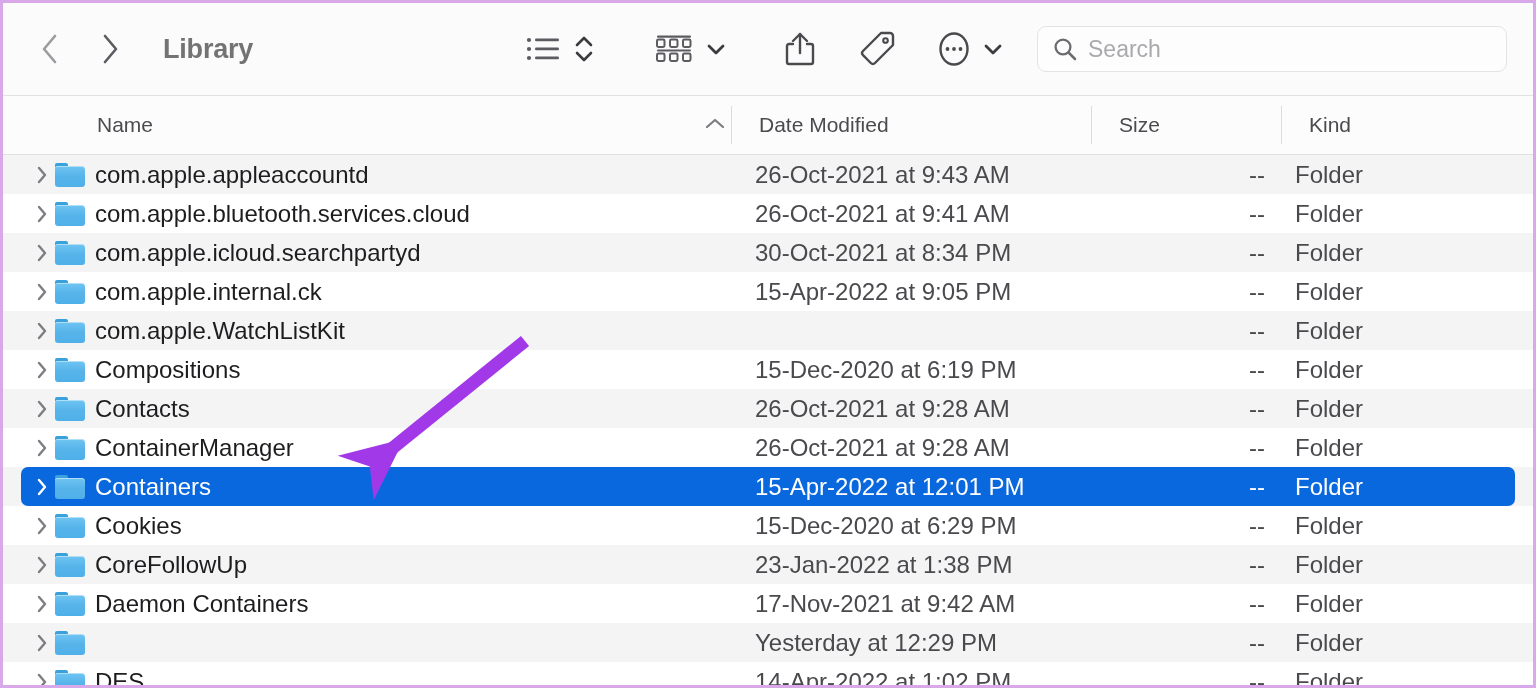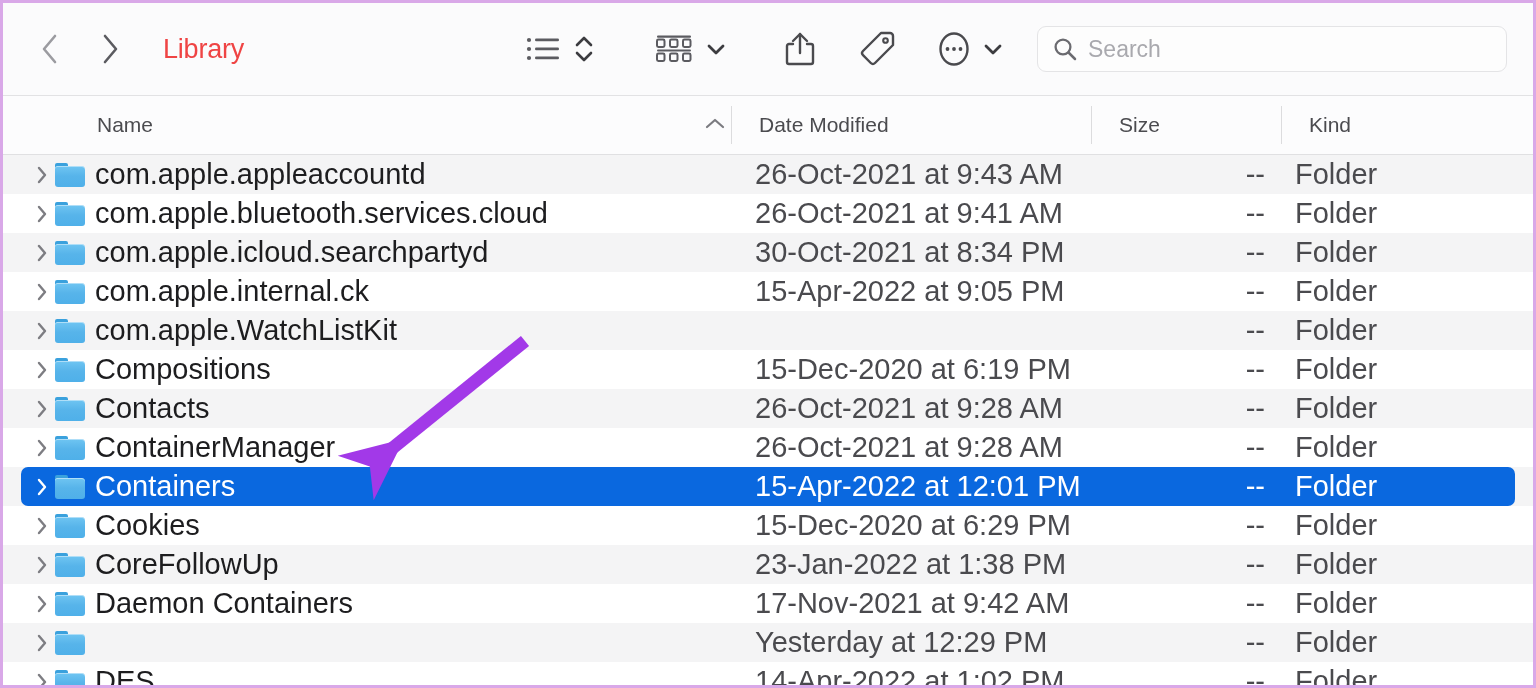--- a/index.html
+++ b/index.html
@@ -28,22 +28,22 @@
   .navbtns{ display:flex; align-items:center; gap:34px; }
   .chev{
     width:26px;height:34px;
     display:flex;align-items:center;justify-content:center;
     cursor:default;
   }
   .chev svg{ display:block; }
   .title{
     margin-left:40px;
     font-size:27px;
-    font-weight:400;
-    color:#ef4444;
+    font-weight:700;
+    color:#737373;
     letter-spacing:-0.2px;
   }
   .tb-spacer{ flex:1 1 auto; }
   .tb-group{ display:flex; align-items:center; }
   .tb-btn{
     display:flex;align-items:center;justify-content:center;
     height:48px;
     cursor:default;
   }
   .icon-listview{ width:44px; }
@@ -108,21 +108,21 @@
     position:relative;
     height:536px;
     overflow:hidden;
     background:#ffffff;
   }
   .row{
     position:relative;
     height:39px;
     display:flex;
     align-items:center;
-    font-size:29px;
+    font-size:24px;
     color:#1d1d1f;
   }
   .row.stripe{ background:#f4f4f5; }
   .row .sel-bg{
     position:absolute;
     left:18px; right:18px; top:0; bottom:0;
     border-radius:7px;
     background:#0a68df;
     display:none;
   }

